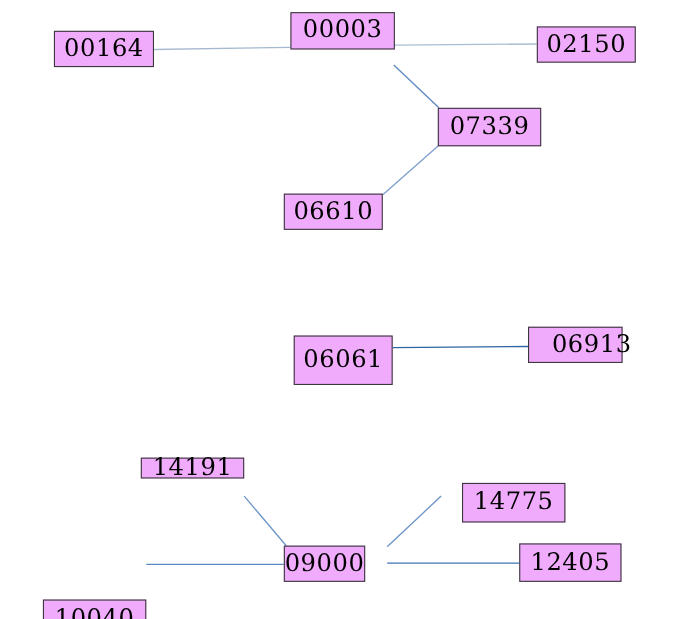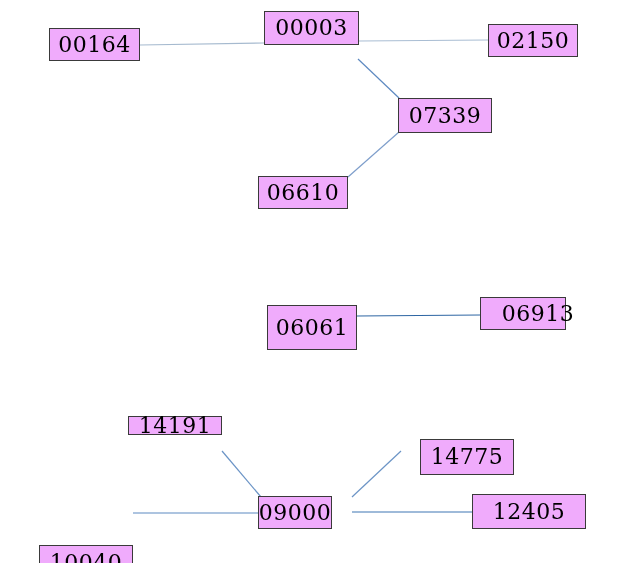--- a/index.html
+++ b/index.html
@@ -59,15 +59,15 @@
       <div class="node" style="left: 264px; top: 11px; width: 95px; height: 34px;">00003</div>
       <div class="node" style="left: 488px; top: 24px; width: 90px; height: 33px;">02150</div>
       <div class="node" style="left: 398px; top: 98px; width: 94px; height: 35px;">07339</div>
       <div class="node" style="left: 258px; top: 176px; width: 90px; height: 33px;">06610</div>
       <div class="node" style="left: 267px; top: 305px; width: 90px; height: 45px;">06061</div>
       <div class="node" style="left: 480px; top: 297px; width: 86px; height: 33px; padding-left: 30px;">06913</div>
       <div class="node" style="left: 128px; top: 416px; width: 94px; height: 19px;">14191</div>
       <div class="node" style="left: 420px; top: 415px; width: 94px; height: 36px; margin-top: 24px;">14775</div>
       <div class="node" style="left: 39px; top: 497px; width: 94px; height: 35px; margin-top: 48px;">10040</div>
       <div class="node" style="left: 258px; top: 496px; width: 74px; height: 33px;">09000</div>
-      <div class="node" style="left: 472px; top: 494px; width: 114px; height: 35px;">12405</div>
+      <div class="node" style="left: 472px; top: 494px; width: 93px; height: 35px;">12405</div>
     </div>
 </div>
 
 </body></html>

